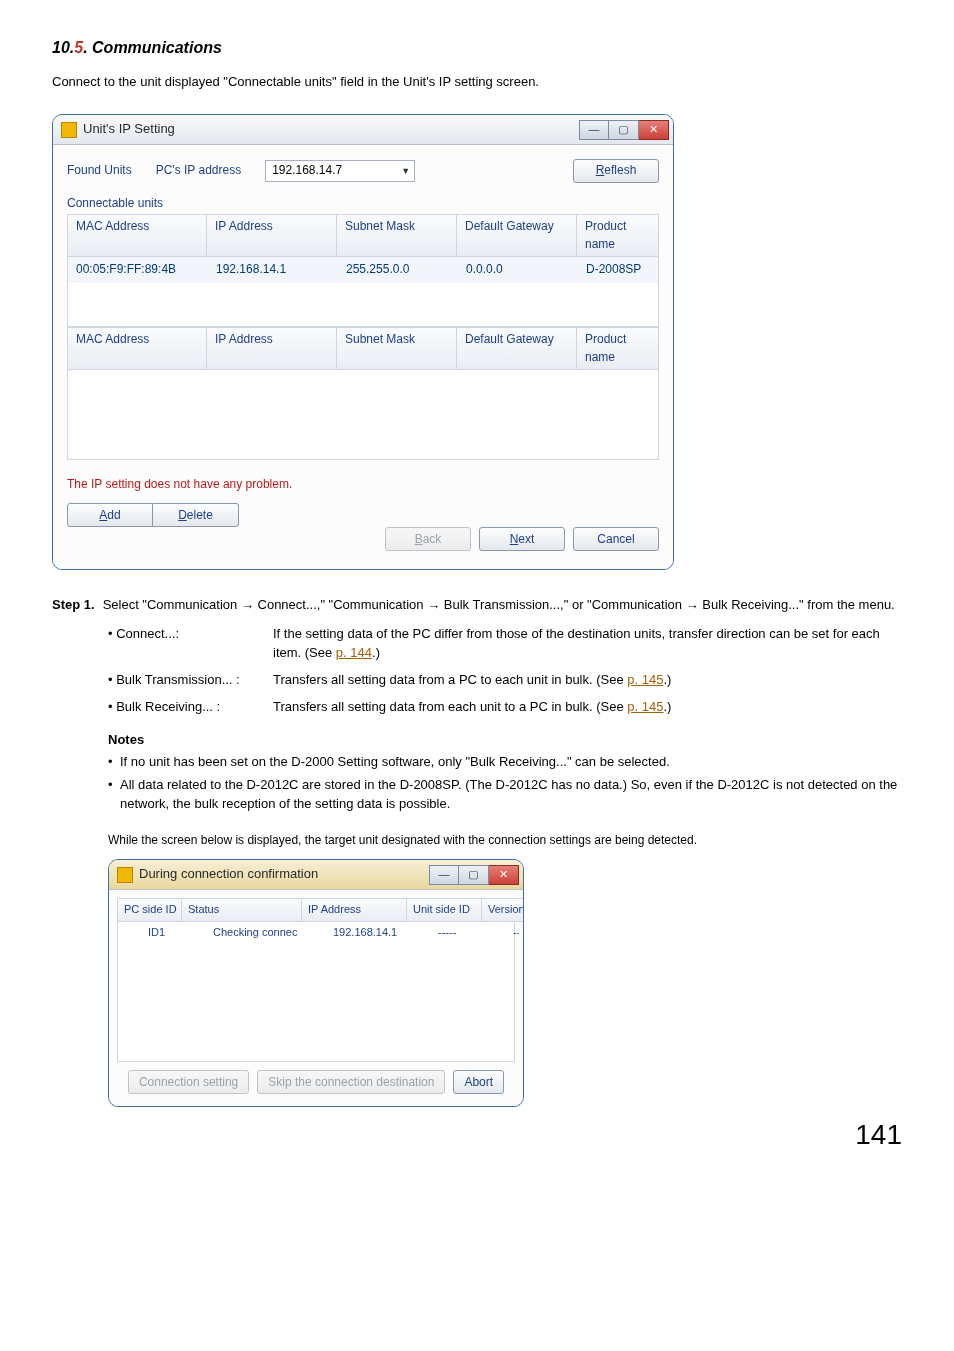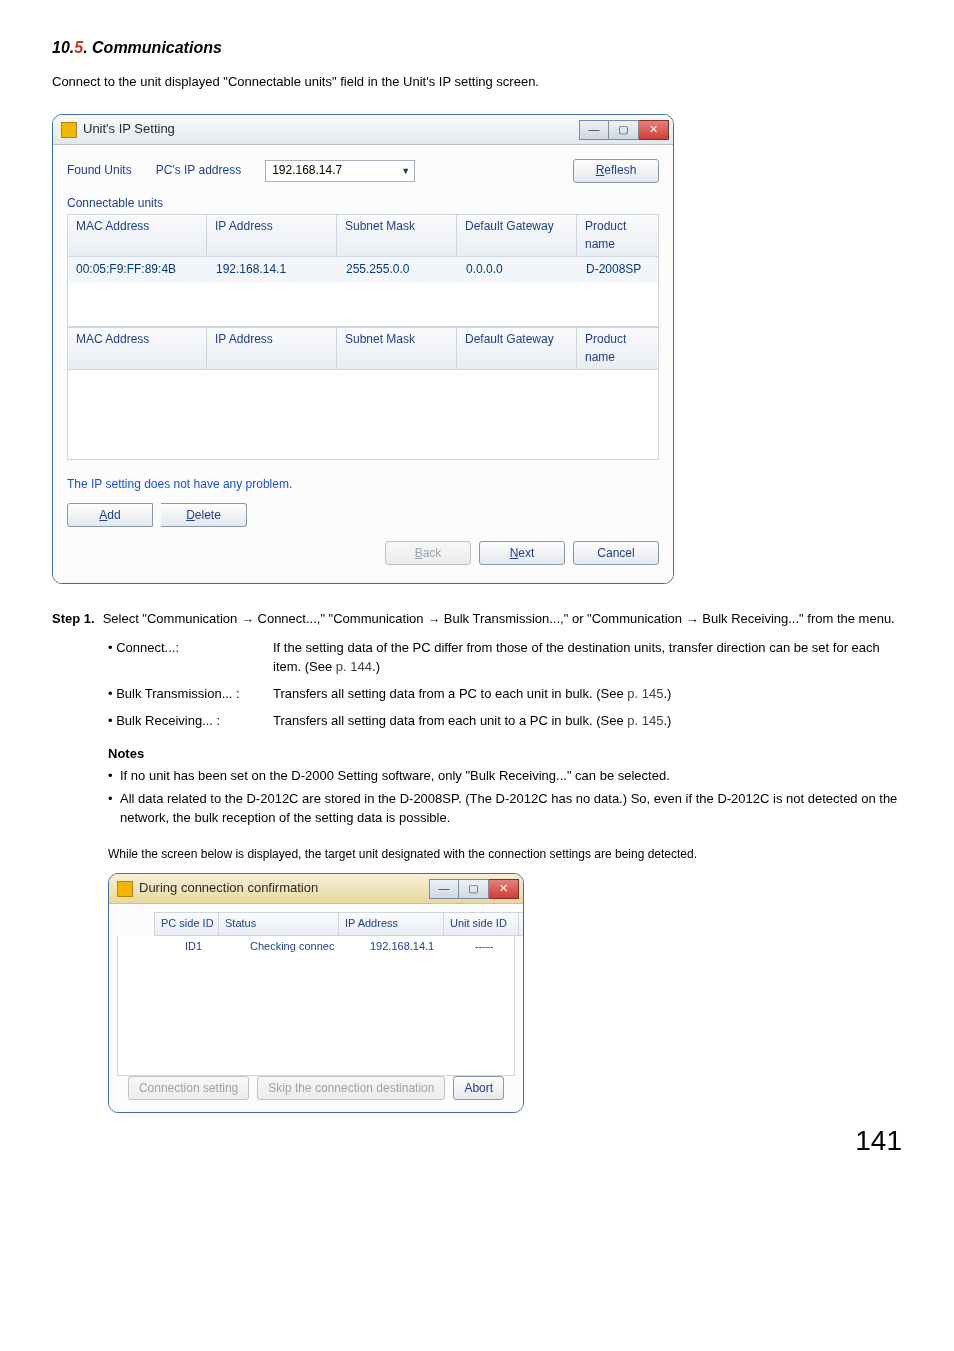--- a/index.html
+++ b/index.html
@@ -79,45 +79,45 @@
     border: 1px solid #cfd6df; border-left: none;
     background: linear-gradient(#fafbfc, #e9edf3);
     font-size: 12px; color: #1e3f8a; padding: 3px 8px;
   }
   .grid-head div:first-child { border-left: 1px solid #cfd6df; }
   .grid-body { border: 1px solid #cfd6df; border-top: none; min-height: 70px; background: #fff; }
   .grid-row { font-size: 12px; color: #033a7a; }
   .grid-row.selected { background: #f2f6fb; }
   .grid-row div { padding: 4px 8px; }
 
-  .status-msg { color: #1d4ed8; font-size: 12px; margin: 16px 0 10px; }
+  .status-msg { color: #b91c1c; font-size: 12px; margin: 16px 0 10px; }
   .btn-row { display: flex; align-items: center; }
   .btn-row .right { margin-left: auto; display: flex; flex-direction: column; gap: 8px; align-items: flex-end; }
-  .nav-row { display: flex; justify-content: flex-end; gap: 8px; margin-top: 14px; }
+  .nav-row { display: flex; justify-content: flex-end; gap: 8px; }
 
   
   .step { display: flex; gap: 8px; margin-bottom: 10px; font-size: 13px; }
   .step .label { white-space: nowrap; font-weight: bold; }
   .step .body { flex: 1; }
 
   .deflist { margin-left: 56px; margin-top: 10px; font-size: 13px; }
   .def-row { display: flex; margin-bottom: 8px; }
   .def-term { width: 165px; flex-shrink: 0; white-space: nowrap; }
   .def-body { flex: 1; }
-  .blue-link { color: #404040; }
+  .blue-link { color: #a16207; text-decoration: underline; }
 
   .notes-h { margin-top: 14px; margin-left: 56px; font-weight: bold; font-size: 13px; }
   .notes-ul { margin-left: 56px; margin-top: 4px; font-size: 13px; }
   .notes-ul li { list-style: none; position: relative; padding-left: 12px; margin-bottom: 4px; }
   .notes-ul li::before { content: "•"; position: absolute; left: 0; top: 0; }
 
   .para { margin-left: 56px; margin-top: 18px; font-size: 12px; }
 
   .w-conn { width: 416px; margin-left: 56px; }
-  .conn-grid-head, .conn-grid-row { display: grid; grid-template-columns: 65px 120px 105px 75px 1fr; margin-left: 37px; }
+  .conn-grid-head, .conn-grid-row { display: grid; grid-template-columns: 65px 120px 105px 75px 1fr; }
   .conn-grid-head div {
     border: 1px solid #cfd6df; border-left: none;
     background: linear-gradient(#fafbfc, #e9edf3);
     font-size: 11px; color: #1e3f8a; padding: 3px 6px; white-space: nowrap;
   }
   .conn-grid-head div:first-child { border-left: 1px solid #cfd6df; }
   .conn-grid-body { border: 1px solid #cfd6df; border-top: none; min-height: 140px; background: #fff; padding-left: 24px; }
   .conn-grid-row { font-size: 11px; color: #1e3f8a; }
   .conn-grid-row div { padding: 3px 6px; white-space: nowrap; overflow: hidden; text-overflow: clip; }
   .conn-footer { display: flex; gap: 8px; padding: 0 2px 2px; justify-content: center; }
@@ -188,21 +188,21 @@
       <div>IP Address</div>
       <div>Subnet Mask</div>
       <div>Default Gateway</div>
       <div>Product name</div>
     </div>
     <div class="grid-body" style="min-height:90px"></div>
 
     <div class="status-msg">The IP setting does not have any problem.</div>
 
     <div class="btn-row">
-      <div style="display:flex; gap:8px">
+      <div style="display:flex; gap:0">
         <span class="btn" style="border-top-right-radius:0;border-bottom-right-radius:0">
             <span><span class="ul">A</span>dd</span>
           </span>
         <span class="btn" style="border-top-left-radius:0;border-bottom-left-radius:0;border-left:none">
             <span><span class="ul">D</span>elete</span>
           </span>
       </div>
     </div>
 
     <div class="nav-row">
@@ -272,21 +272,21 @@
     </div>
     <div class="conn-grid-body">
       <div class="conn-grid-row">
         <div>ID1</div>
         <div>Checking connec</div>
         <div>192.168.14.1</div>
         <div>-----</div>
         <div>-----</div>
       </div>
     </div>
-    <div class="conn-footer" style="">
+    <div class="conn-footer" style="margin-top:8px">
       <span class="btn disabled" style="padding:0 10px">Connection setting</span>
       <span class="btn disabled" style="padding:0 10px">Skip the connection destination</span>
       <span class="btn" style="min-width:50px;padding:0 10px">Abort</span>
     </div>
   </div>
 </div>
 
 <div class="page-num">141</div>
 
 </body></html>

